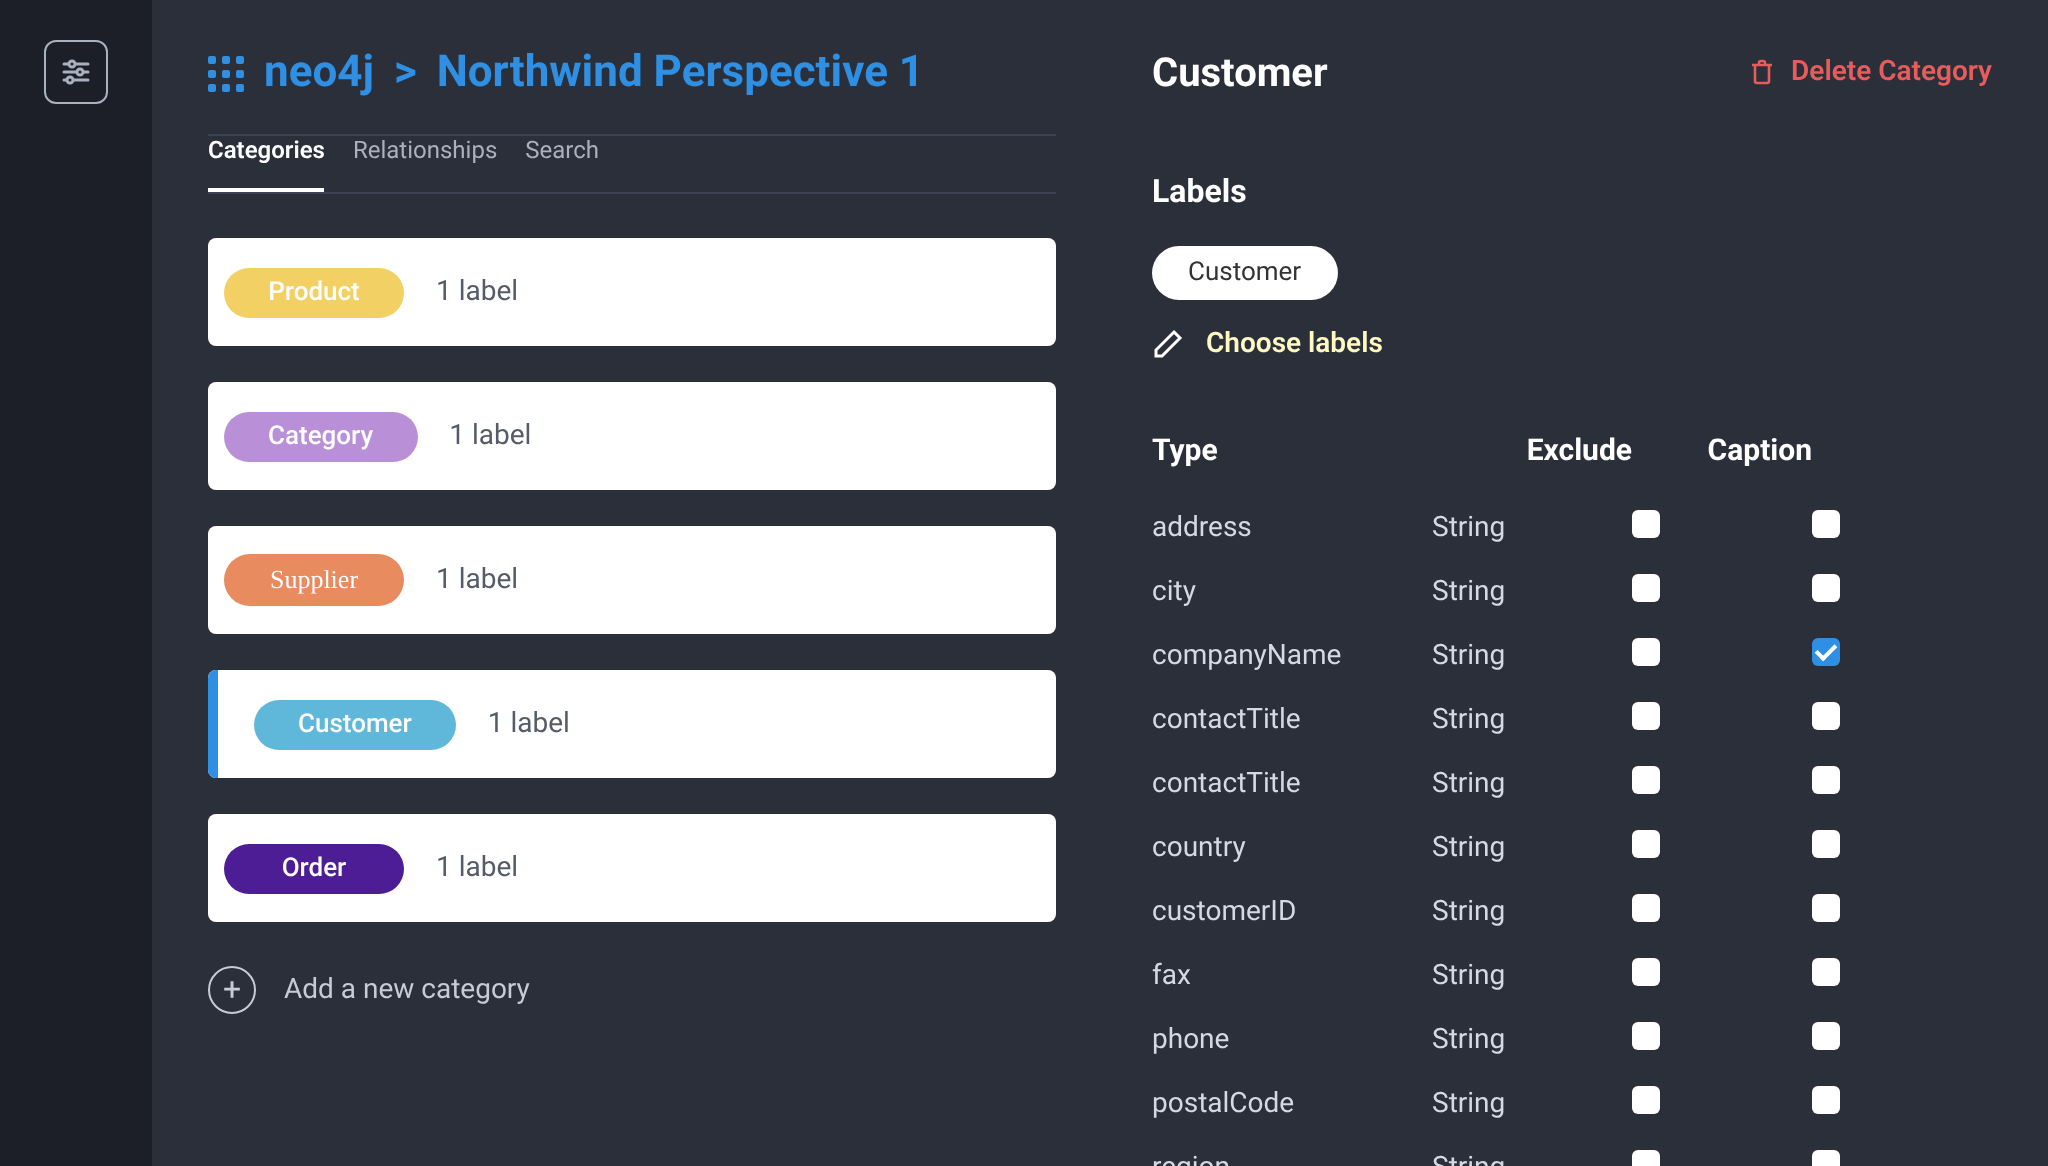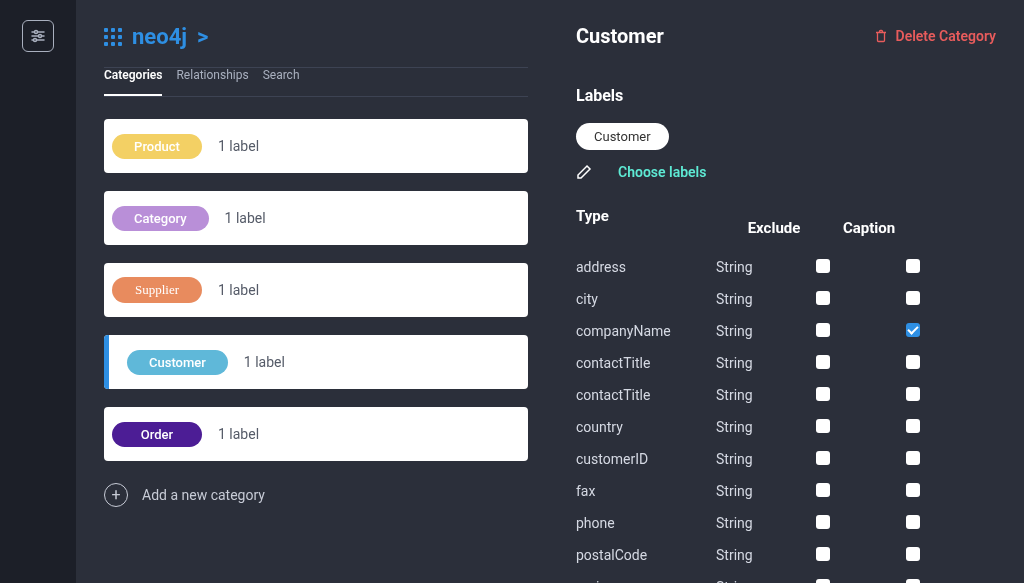--- a/index.html
+++ b/index.html
@@ -143,36 +143,36 @@
       background: #fff;
       color: #333;
       border-radius: 20px;
       padding: 6px 18px;
       font-size: 13px;
       margin-bottom: 14px;
     }
     .choose-labels {
       display: flex;
       align-items: center;
-      gap: 26px;
+      gap: 11px;
       font-size: 14px;
-      color: #5eead4;
+      color: #fef9c3;
       font-weight: 600;
-      margin-bottom: 15px;
+      margin-bottom: 36px;
       cursor: pointer;
     }
     .property-table { width: 100%; }
     .prop-header, .prop-row {
       display: grid;
       grid-template-columns: 140px 100px 1fr 1fr;
       align-items: center;
       font-size: 14px;
     }
     .prop-header { font-weight: 700; margin-bottom: 14px; font-size: 15px; }
-    .prop-header .col-exclude, .prop-header .col-caption { text-align: center; padding-left: 16px; margin-top: 24px; }
+    .prop-header .col-exclude, .prop-header .col-caption { text-align: right; padding-left: 16px; }
     .prop-row { height: 32px; color: #D5D9E3; }
     .checkbox {
       width: 14px; height: 14px;
       background: #fff;
       border-radius: 3px;
       display: inline-block;
       cursor: pointer;
     }
     .checkbox.checked {
       background: #2E8FE3;
@@ -213,20 +213,21 @@
           <span class="dot"></span>
         <span class="dot"></span>
           <span class="dot"></span>
           <span class="dot"></span>
         <span class="dot"></span>
           <span class="dot"></span>
           <span class="dot"></span>
       </span>
       <span>neo4j</span>
       <span>&gt;</span>
+      <span>Northwind Perspective 1</span>
     </div>
     <div class="divider"></div>
     <div class="tabs">
       <div class="tab active">Categories</div>
       <div class="tab">Relationships</div>
       <div class="tab">Search</div>
     </div>
     <div class="tabs-divider"></div>
 
     <div class="category-list" id="category-list">

